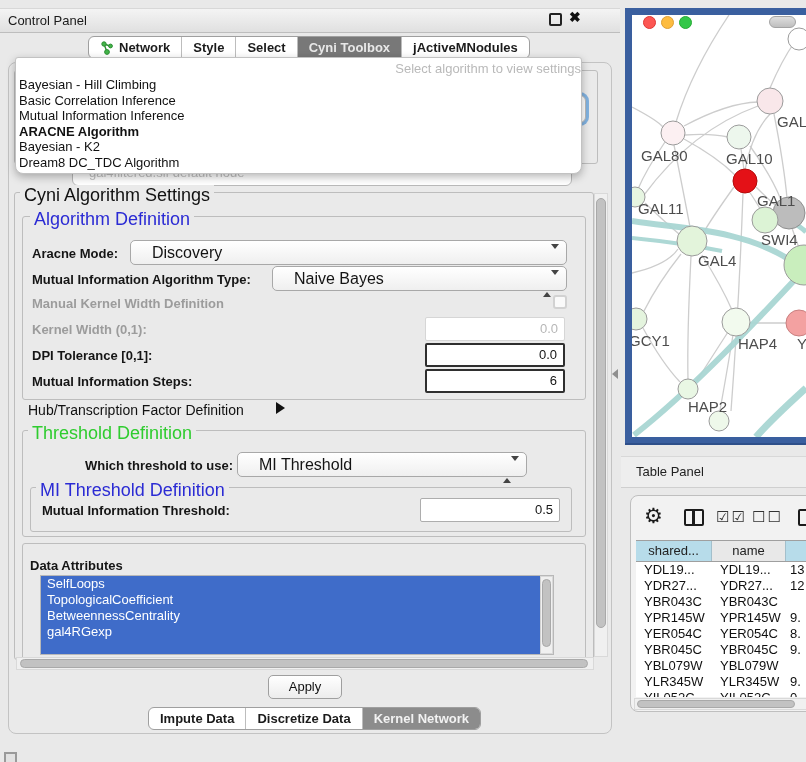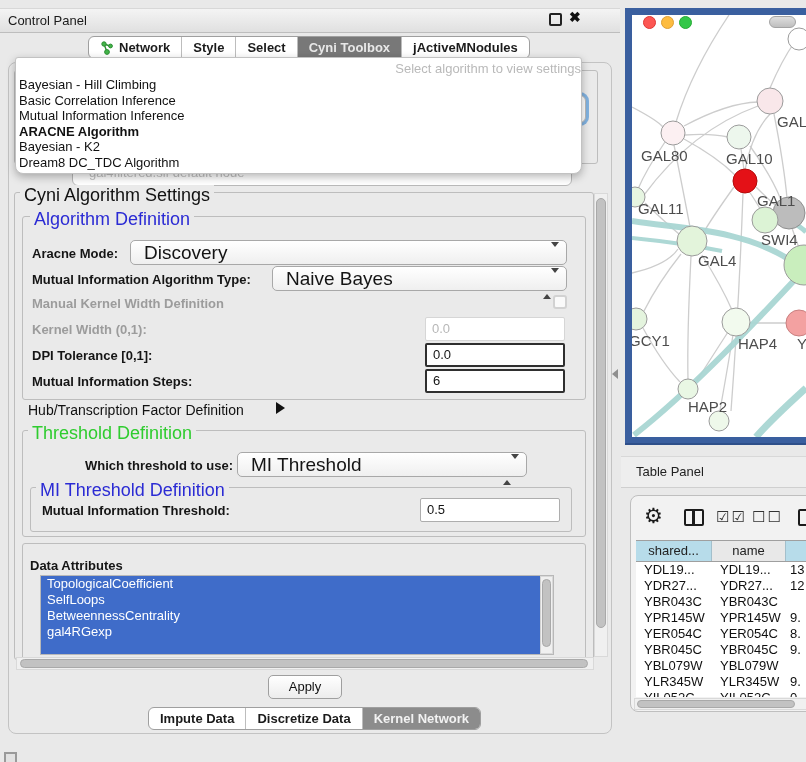--- a/index.html
+++ b/index.html
@@ -20,27 +20,27 @@
           color:#1b1b1b;border-left:1px solid #bdbdbd;white-space:nowrap;cursor:default}
   .seg .s:first-child{border-left:none}
   .seg .s.sel{background:#787878;color:#e8e8e8}
   .outer-panel{position:absolute;left:8px;top:62px;width:604px;height:672px;background:#eaeaea;
                border:1px solid #c3c3c3;border-radius:8px;box-sizing:border-box}
   .group{position:absolute;border:1px solid #bdbdbd;border-radius:3px}
   .legend{position:absolute;font-size:18px;background:#eaeaea;padding:0 4px;white-space:nowrap;color:#111}
   .lbl{position:absolute;font-size:13px;font-weight:bold;color:#151515;white-space:nowrap}
   .lbl.dis{color:#9c9c9c}
   .combo{position:absolute;height:25px;background:linear-gradient(#ffffff,#efefef);
-         border:1px solid #a8a8a8;border-radius:5px;box-sizing:border-box;font-size:19px;
-         color:#141414;line-height:23px;padding-left:13px;white-space:nowrap}
+         border:1px solid #a8a8a8;border-radius:5px;box-sizing:border-box;font-size:16px;
+         color:#141414;line-height:23px;padding-left:21px;white-space:nowrap}
   .combo .arr{position:absolute;right:7px;top:5px}
   .arr .up{width:0;height:0;border-left:4px solid transparent;border-right:4px solid transparent;border-bottom:5px solid #444;margin-bottom:3px}
   .arr .dn{width:0;height:0;border-left:4px solid transparent;border-right:4px solid transparent;border-top:5px solid #444}
   .field{position:absolute;height:24px;background:#fff;border:1px solid #cdcdcd;border-radius:2px;
-         box-sizing:border-box;font-size:13px;padding:0 6px;line-height:22px;color:#141414}
+         box-sizing:border-box;font-size:13px;text-align:right;padding:0 6px;line-height:22px;color:#141414}
   .field.dark{border:2px solid #2f2f2f;line-height:20px}
   .field.dis{color:#b7b7b7;border-color:#d6d6d6}
   .cb{position:absolute;width:14px;height:14px;border:2px solid #d2d2d2;border-radius:3px;background:#fafafa;box-sizing:border-box}
   .tri-r{position:absolute;width:0;height:0;border-top:6px solid transparent;border-bottom:6px solid transparent;border-left:9px solid #111}
   .tri-d{display:inline-block;width:0;height:0;border-left:6px solid transparent;border-right:6px solid transparent;border-top:7px solid #111;margin-left:6px;vertical-align:middle}
   .attr-list{position:absolute;left:40px;top:575px;width:514px;height:80px;background:#fff;
              border:1px solid #b8b8b8;box-sizing:border-box;overflow:hidden}
   .attr-item{height:16px;line-height:16px;font-size:13px;color:#fff;background:#3f6cc9;
              padding-left:6px;margin-right:13px;white-space:nowrap}
   .track{position:absolute;background:#f0f0f0;border:1px solid #d9d9d9;box-sizing:border-box}
@@ -165,22 +165,22 @@
 
   <div class="group" style="left:30px;top:487px;width:540px;height:43px"></div>
   <div class="legend" style="left:36px;top:480px;color:#2b2bd4">MI Threshold Definition</div>
   <div class="lbl" style="left:42px;top:503px">Mutual Information Threshold:</div>
   <div class="field" style="left:420px;top:498px;width:140px;border-color:#adadad">0.5</div>
 
   <div class="group" style="left:22px;top:543px;width:562px;height:115px"></div>
   <div class="lbl" style="left:30px;top:558px">Data Attributes</div>
 
   <div class="attr-list">
+    <div class="attr-item">SelfLoops</div>
     <div class="attr-item">TopologicalCoefficient</div>
-    <div class="attr-item">SelfLoops</div>
     <div class="attr-item">BetweennessCentrality</div>
     <div class="attr-item">gal4RGexp</div>
     <div class="attr-item"></div>
     <div class="track" style="right:0;top:0;width:13px;height:78px;border-left:1px solid #d2d2d2">
       <div class="thumb" style="left:1px;top:2px;width:9px;height:68px"></div>
     </div>
   </div>
 
   <div class="track" style="left:594px;top:193px;width:14px;height:464px">
     <div class="thumb" style="left:1px;top:4px;width:10px;height:430px"></div>

